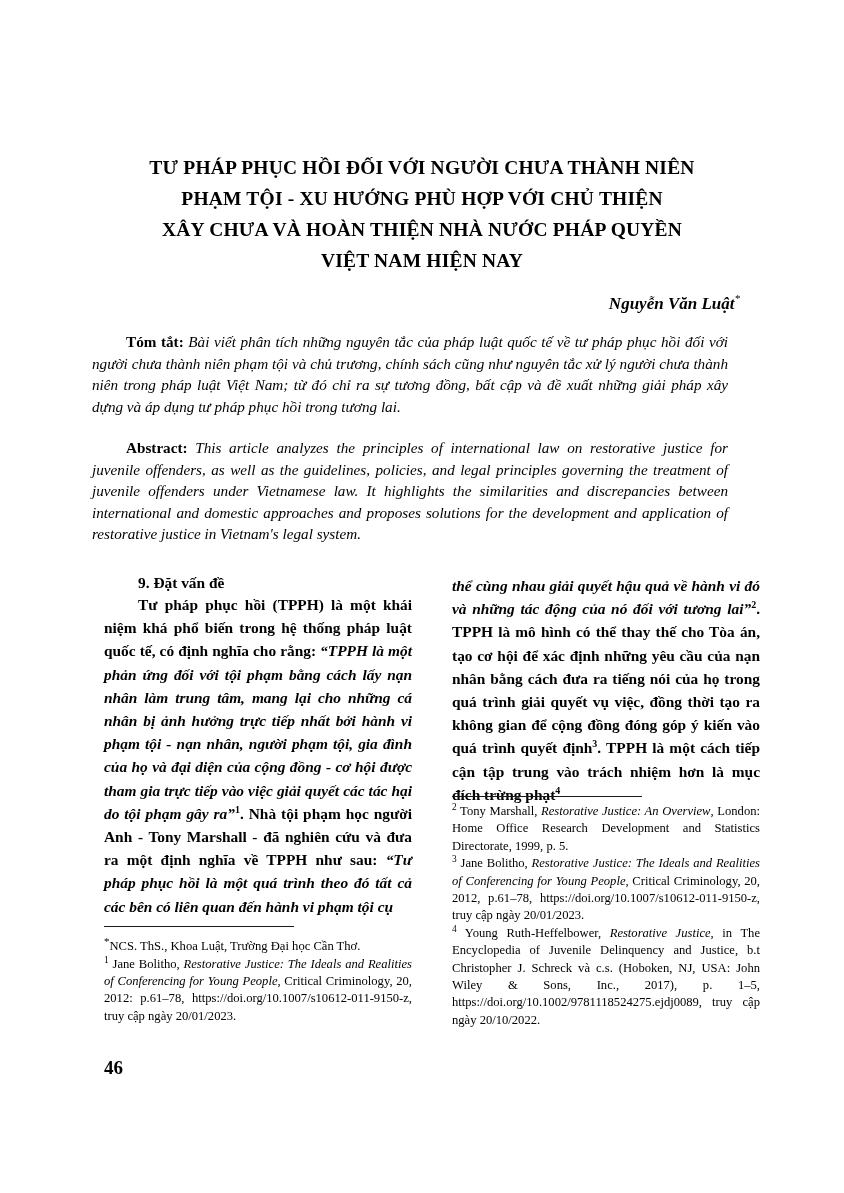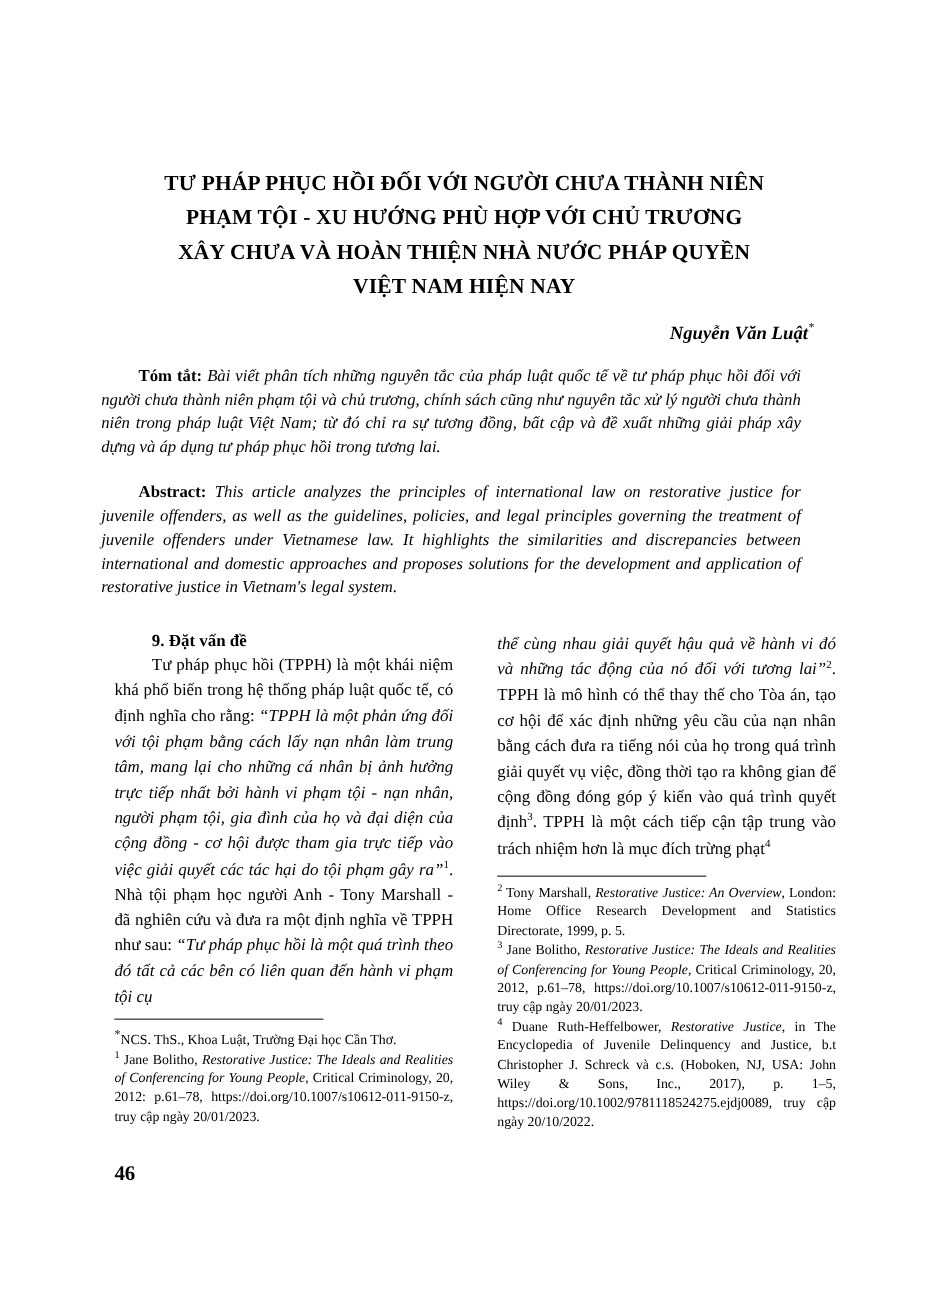--- a/index.html
+++ b/index.html
@@ -87,20 +87,21 @@
     font-weight: bold;
     margin: 0 0 1px 0;
     padding-left: 34px;
   }
   .body-para {
     font-size: 15.4px;
     line-height: 23.2px;
     text-align: justify;
     margin: 0;
     text-indent: 34px;
+    font-weight: bold;
   }
   .body-para.cont { text-indent: 0; }
   .body-para i { font-style: italic; }
   .body-para sup {
     font-size: 10px;
     vertical-align: super;
     line-height: 0;
   }
 
   
@@ -139,21 +140,21 @@
     font-weight: bold;
   }
 </style>
 </head>
 <body>
 
 <div class="page">
 
   <div class="title-block">
     <div class="title-line">TƯ PHÁP PHỤC HỒI ĐỐI VỚI NGƯỜI CHƯA THÀNH NIÊN</div>
-    <div class="title-line">PHẠM TỘI - XU HƯỚNG PHÙ HỢP VỚI CHỦ TRƯƠNG</div>
+    <div class="title-line">PHẠM TỘI - XU HƯỚNG PHÙ HỢP VỚI CHỦ THIỆN</div>
     <div class="title-line">XÂY CHƯA VÀ HOÀN THIỆN NHÀ NƯỚC PHÁP QUYỀN</div>
     <div class="title-line">VIỆT NAM HIỆN NAY</div>
   </div>
 
   <div class="author-block">
     <span class="author-name"><span>Nguyễn Văn Luật</span><sup>*</sup></span>
   </div>
 
   <div class="abstract-block" id="abstract-vi">
     <span class="indent"></span><span class="lead">Tóm tắt:</span>
@@ -177,18 +178,18 @@
   <div class="footnotes" id="footnotes-left">
     <div class="fn-rule"></div>
     <p class="fn"><span class="mark-star">*</span><span>NCS. ThS., Khoa Luật, Trường Đại học Cần Thơ.</span></p>
     <p class="fn"><sup>1</sup> <span>Jane Bolitho, </span><i>Restorative Justice: The Ideals and Realities of Conferencing for Young People</i><span>, Critical Criminology, 20, 2012: p.61–78, https://doi.org/10.1007/s10612-011-9150-z, truy cập ngày 20/01/2023.</span></p>
   </div>
 
   <div class="footnotes" id="footnotes-right">
     <div class="fn-rule"></div>
     <p class="fn"><sup>2</sup> <span>Tony Marshall, </span><i>Restorative Justice: An Overview</i><span>, London: Home Office Research Development and Statistics Directorate, 1999, p. 5.</span></p>
     <p class="fn"><sup>3</sup> <span>Jane Bolitho, </span><i>Restorative Justice: The Ideals and Realities of Conferencing for Young People</i><span>, Critical Criminology, 20, 2012, p.61–78, https://doi.org/10.1007/s10612-011-9150-z, truy cập ngày 20/01/2023.</span></p>
-    <p class="fn"><sup>4</sup> <span>Duane Ruth-Heffelbower, </span><i>Restorative Justice</i><span>, in The Encyclopedia of Juvenile Delinquency and Justice, b.t Christopher J. Schreck và c.s. (Hoboken, NJ, USA: John Wiley &amp; Sons, Inc., 2017), p. 1–5, https://doi.org/10.1002/9781118524275.ejdj0089, truy cập ngày 20/10/2022.</span></p>
+    <p class="fn"><sup>4</sup> <span>Young Ruth-Heffelbower, </span><i>Restorative Justice</i><span>, in The Encyclopedia of Juvenile Delinquency and Justice, b.t Christopher J. Schreck và c.s. (Hoboken, NJ, USA: John Wiley &amp; Sons, Inc., 2017), p. 1–5, https://doi.org/10.1002/9781118524275.ejdj0089, truy cập ngày 20/10/2022.</span></p>
   </div>
 
   <div class="page-number">46</div>
 
 </div>
 
 </body></html>

